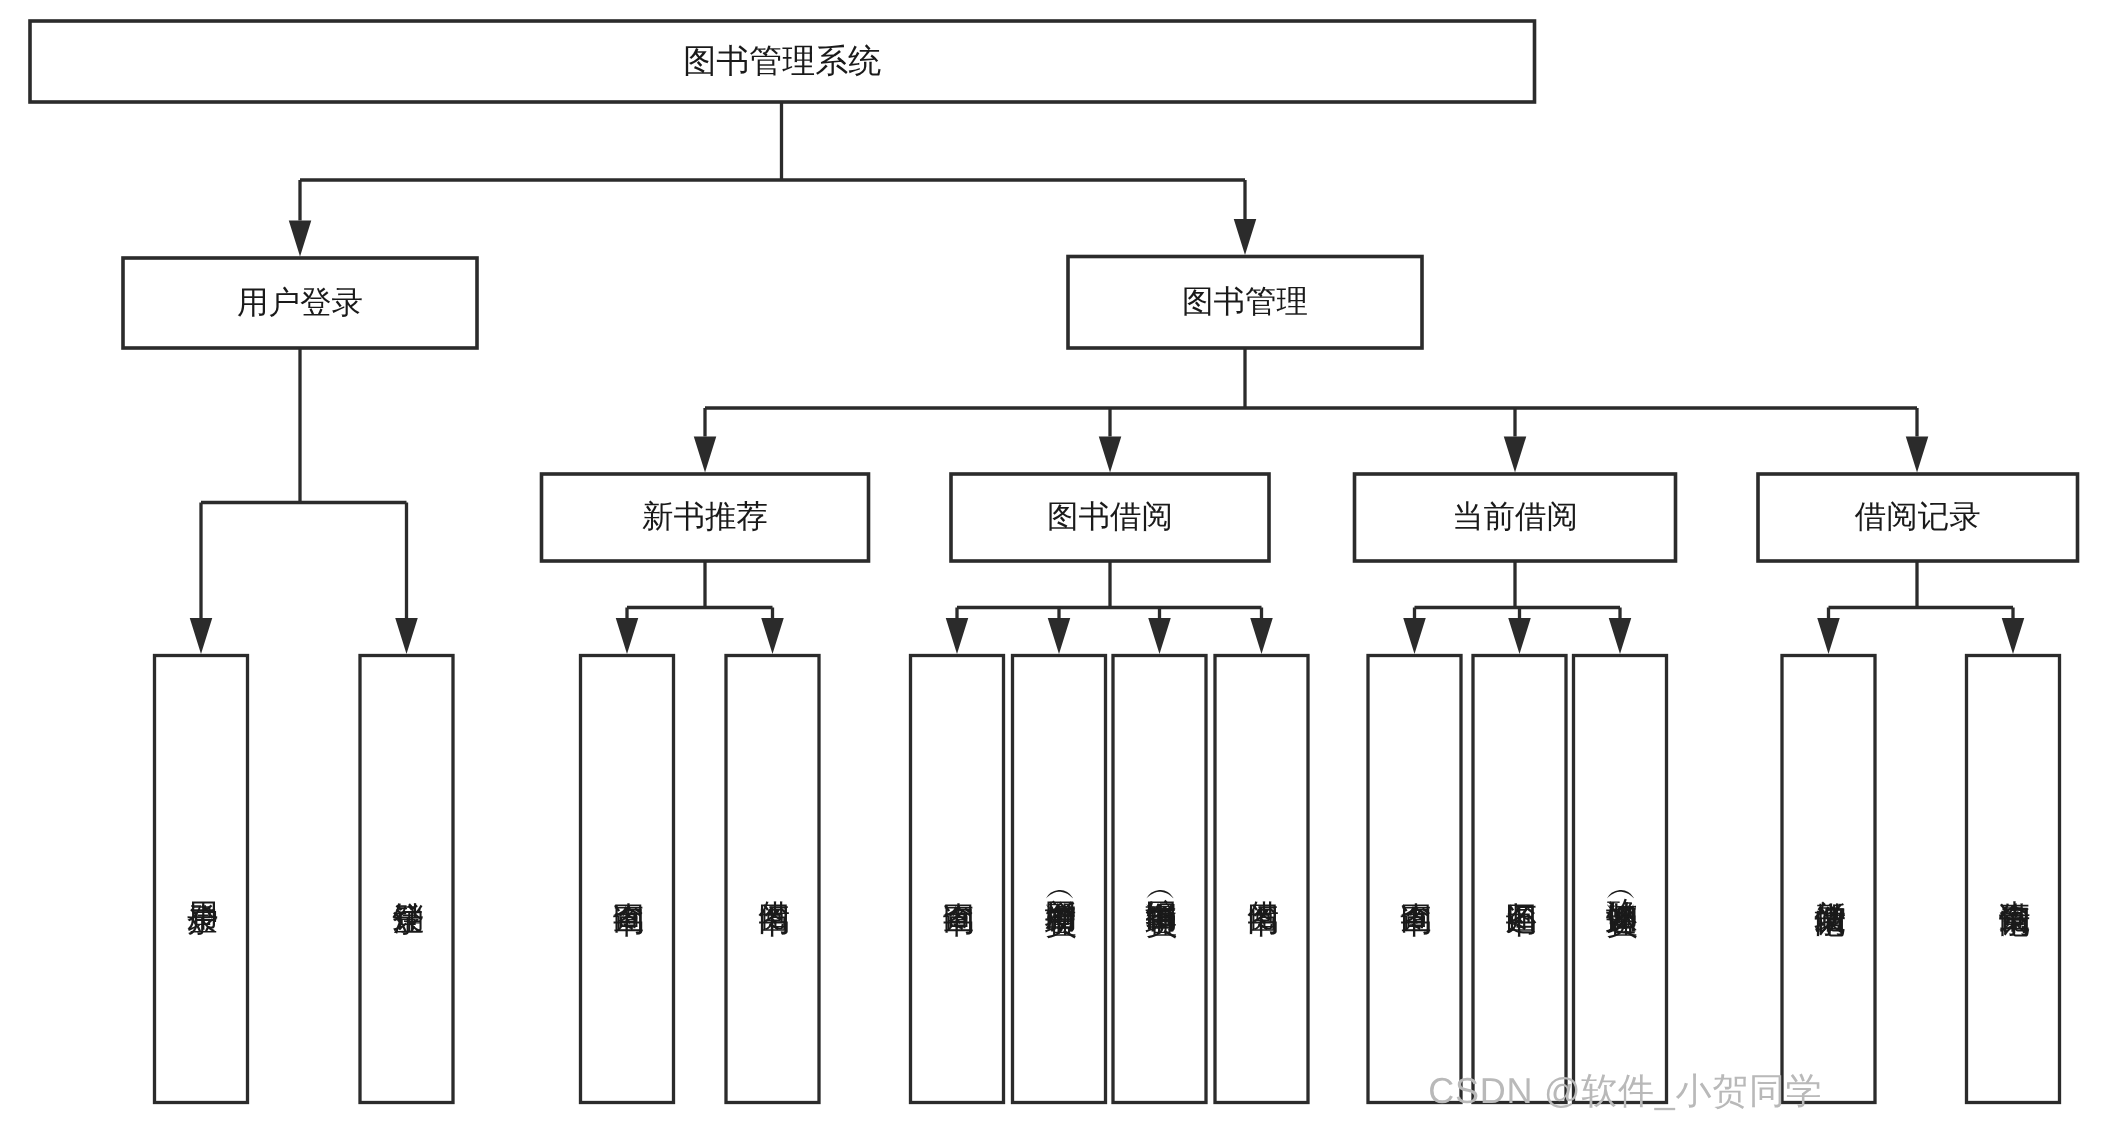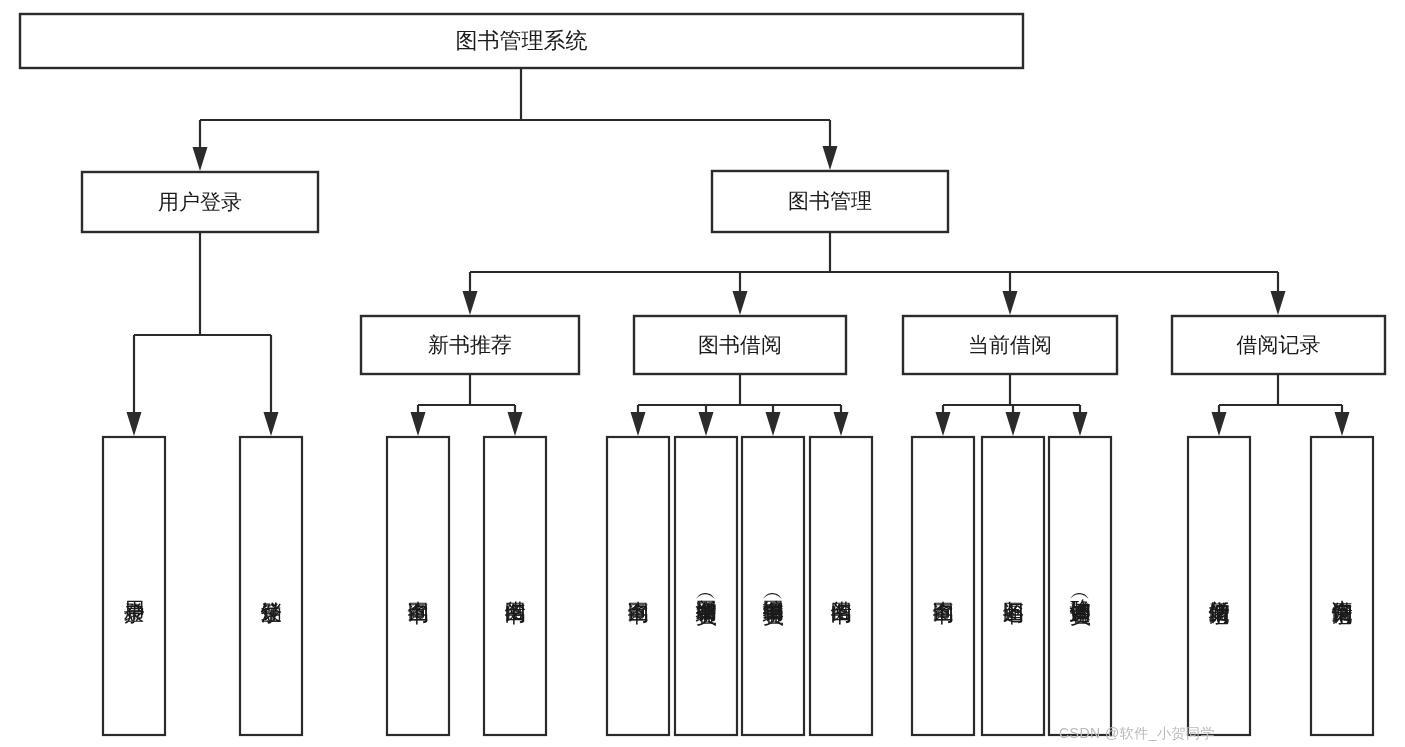--- a/index.html
+++ b/index.html
@@ -72,21 +72,21 @@
     letter-spacing: 1px;
     color: #1a1a1a;
     white-space: nowrap;
     text-align: center;
   }
   .watermark {
     position: absolute;
     right: 10px;
     bottom: 4px;
     font-family: "Liberation Sans", "DejaVu Sans", sans-serif;
-    font-size: 14px;
+    font-size: 24px;
     color: #b9b9b9;
     letter-spacing: 0.5px;
     white-space: nowrap;
     user-select: none;
   }
 </style>
 </head>
 <body>
 
 <div id="diagram-root">

